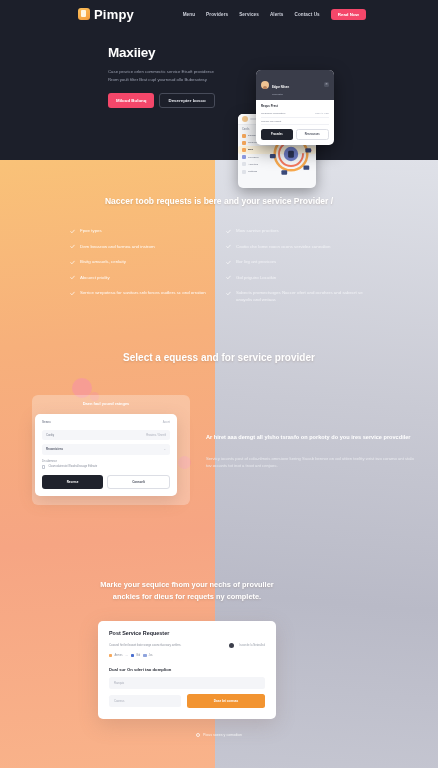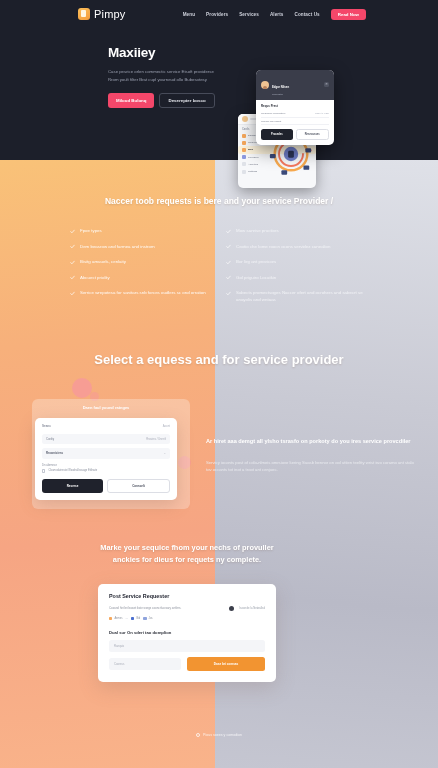--- a/index.html
+++ b/index.html
@@ -32,21 +32,21 @@
   .brand { display: flex; align-items: center; gap: 4px; }
   .brand-mark {
     width: 12px; height: 12px; border-radius: 3px;
     background: linear-gradient(150deg, #fbbf5a, #f59c3c);
     position: relative; flex: none;
   }
   .brand-mark:after {
     content: ""; position: absolute; left: 3px; top: 2px;
     width: 5px; height: 7px; border-radius: 1px; background: #fff6e3;
   }
-  .brand-name { color: #fff; font-size: 11px; font-weight: 400; letter-spacing: .2px; }
+  .brand-name { color: #fff; font-size: 13px; font-weight: 700; letter-spacing: .2px; }
 
   .nav-links { margin-left: auto; display: flex; align-items: center; gap: 11px; }
   .nav-link { color: #cfd2dc; font-size: 4.6px; font-weight: 600; letter-spacing: .1px; white-space: nowrap; }
   .nav-cta {
     background: #f4476a; color: #fff; font-size: 4.4px; font-weight: 700;
     padding: 3px 7px; border-radius: 3px; border: none; white-space: nowrap;
   }
 
   .hero-body { display: flex; padding: 16px 0 0 0; position: relative; }
   .hero-copy { width: 150px; margin-left: 108px; }
@@ -115,21 +115,21 @@
   .features .sec-title { font-size: 8.5px; }
   .feat-cols { display: flex; margin-top: 22px; padding: 0 70px; gap: 14px; }
   .feat-col { flex: 1; display: flex; flex-direction: column; gap: 9px; }
   .feat-item { display: flex; gap: 5px; align-items: flex-start; }
   .chk { flex: none; width: 5px; height: 5px; margin-top: .5px; }
   .feat-tx { font-size: 4.4px; line-height: 1.5; color: #ffffff; opacity: .95; }
   .feat-col.right .feat-tx { color: #f4f5f8; }
 
   
   .select-sec { position: absolute; left: 0; top: 352px; width: 438px; }
-  .select-sec .sec-title { font-size: 13px; }
+  .select-sec .sec-title { font-size: 10px; }
   .sel-row { display: flex; margin-top: 26px; padding: 0 22px; gap: 16px; align-items: flex-start; }
 
   .form-wrap { position: relative; width: 168px; flex: none; }
   .form-panel { position: absolute; left: 10px; top: 6px; width: 158px; height: 110px; background: rgba(255,255,255,.28); border-radius: 6px; }
   .form-hint { position: relative; text-align: center; font-size: 4px; color: #ffffff; font-weight: 700; padding-top: 12px; }
   .form-card {
     position: relative; margin: 8px auto 0; width: 142px; background: #fff;
     border-radius: 5px; box-shadow: 0 5px 16px rgba(140,100,80,.25); padding: 6px 7px 7px;
   }
   .fc-head { display: flex; justify-content: space-between; align-items: center; padding-bottom: 3px; }
@@ -147,21 +147,21 @@
   .fc-check-t { font-size: 2.6px; color: #8b909e; }
   .fc-btns { display: flex; gap: 4px; margin-top: 6px; }
   .fc-b1 { flex: 1; background: #1f222c; color: #fff; font-size: 3px; font-weight: 700; text-align: center; padding: 4px 0; border-radius: 3px; border: none; }
   .fc-b2 { flex: 1; background: #fff; color: #4c515f; font-size: 3px; font-weight: 600; text-align: center; padding: 4px 0; border-radius: 3px; border: 1px solid #dcdee5; }
 
   .sel-copy { flex: 1; padding-top: 44px; }
   .sel-h { font-size: 5.6px; font-weight: 700; color: #ffffff; line-height: 1.55; }
   .sel-p { font-size: 4.2px; color: #edeef2; line-height: 1.75; margin-top: 13px; opacity: .9; }
 
   
-  .post-sec { position: absolute; left: 0; top: 542px; width: 374px; }
+  .post-sec { position: absolute; left: 0; top: 579px; width: 374px; }
   .post-sec .sec-title { font-size: 7.4px; line-height: 1.6; }
   .post-card {
     position: relative; margin: 18px auto 0; width: 178px; background: #fff;
     border-radius: 5px; box-shadow: 0 6px 20px rgba(130,100,90,.22); padding: 9px 11px 11px;
   }
   .pc-title { font-size: 5.4px; font-weight: 700; color: #242733; }
   .pc-desc { display: flex; align-items: center; gap: 5px; margin-top: 7px; }
   .pc-desc-t { font-size: 2.9px; color: #8f949f; flex: 1; }
   .pc-av { width: 5px; height: 5px; border-radius: 50%; background: #3c3f4b; flex: none; }
   .pc-av-t { font-size: 2.7px; color: #9aa0ab; white-space: nowrap; }

